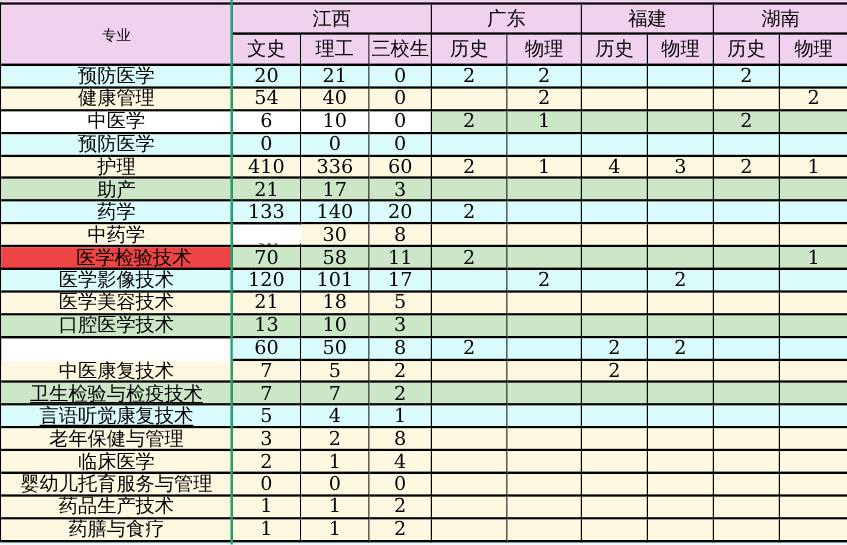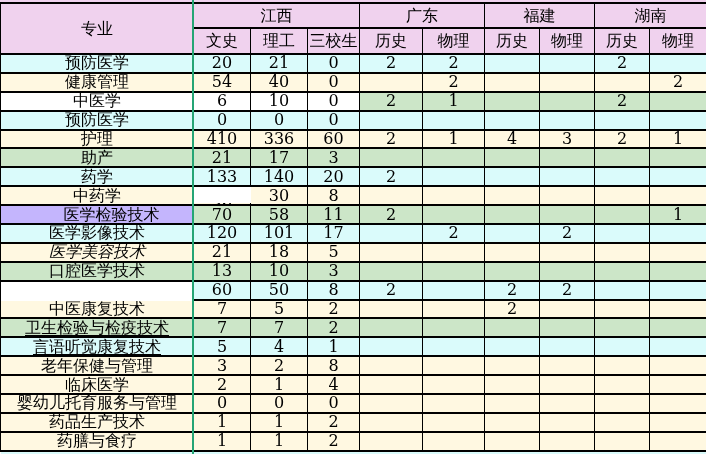--- a/index.html
+++ b/index.html
@@ -23,21 +23,21 @@
   }
   .cell{
     box-sizing:border-box;
     border-right:1px solid #000;
     border-bottom:2px solid #000;
     display:flex;align-items:center;justify-content:center;
     font-size:16px;line-height:1;
     overflow:hidden;white-space:nowrap;
   }
   .header-cell{background:var(--header-bg,#F0D2EE);}
-  .corner{font-size:16px;}
+  .corner{font-size:12px;}
   .underline{text-decoration:underline;text-underline-offset:2px;}
   .freeze-line{
     position:absolute;left:192px;top:0;
     width:2px;height:454px;
     background:var(--freeze-line,#25A575);
     z-index:3;
   }
 </style>
 </head>
 <body>
@@ -133,41 +133,41 @@
       <div class="cell label-cell" style="grid-area: 10 / 1; background: rgb(255, 248, 225);">中药学</div>
       <div class="cell value-cell" style="grid-area: 10 / 2; background: rgb(255, 248, 225); margin-top: 16px;">36</div>
       <div class="cell value-cell" style="grid-area: 10 / 3; background: rgb(255, 248, 225);">30</div>
       <div class="cell value-cell" style="grid-area: 10 / 4; background: rgb(255, 248, 225);">8</div>
       <div class="cell value-cell" style="grid-area: 10 / 5; background: rgb(255, 248, 225);"></div>
       <div class="cell value-cell" style="grid-area: 10 / 6; background: rgb(255, 248, 225);"></div>
       <div class="cell value-cell" style="grid-area: 10 / 7; background: rgb(255, 248, 225);"></div>
       <div class="cell value-cell" style="grid-area: 10 / 8; background: rgb(255, 248, 225);"></div>
       <div class="cell value-cell" style="grid-area: 10 / 9; background: rgb(255, 248, 225);"></div>
       <div class="cell value-cell" style="grid-area: 10 / 10; background: rgb(255, 248, 225);"></div>
-      <div class="cell label-cell" style="grid-area: 11 / 1; background: #c4b5fd; padding-left: 29px;">医学检验技术</div>
+      <div class="cell label-cell" style="grid-area: 11 / 1; background: #ef4444; padding-left: 29px;">医学检验技术</div>
       <div class="cell value-cell" style="grid-area: 11 / 2; background: rgb(204, 230, 200);">70</div>
       <div class="cell value-cell" style="grid-area: 11 / 3; background: rgb(204, 230, 200);">58</div>
       <div class="cell value-cell" style="grid-area: 11 / 4; background: rgb(204, 230, 200);">11</div>
       <div class="cell value-cell" style="grid-area: 11 / 5; background: rgb(204, 230, 200);">2</div>
       <div class="cell value-cell" style="grid-area: 11 / 6; background: rgb(204, 230, 200);"></div>
       <div class="cell value-cell" style="grid-area: 11 / 7; background: rgb(204, 230, 200);"></div>
       <div class="cell value-cell" style="grid-area: 11 / 8; background: rgb(204, 230, 200);"></div>
       <div class="cell value-cell" style="grid-area: 11 / 9; background: rgb(204, 230, 200);"></div>
       <div class="cell value-cell" style="grid-area: 11 / 10; background: rgb(204, 230, 200);">1</div>
       <div class="cell label-cell" style="grid-area: 12 / 1; background: rgb(218, 251, 251);">医学影像技术</div>
       <div class="cell value-cell" style="grid-area: 12 / 2; background: rgb(218, 251, 251);">120</div>
       <div class="cell value-cell" style="grid-area: 12 / 3; background: rgb(218, 251, 251);">101</div>
       <div class="cell value-cell" style="grid-area: 12 / 4; background: rgb(218, 251, 251);">17</div>
       <div class="cell value-cell" style="grid-area: 12 / 5; background: rgb(218, 251, 251);"></div>
       <div class="cell value-cell" style="grid-area: 12 / 6; background: rgb(218, 251, 251);">2</div>
       <div class="cell value-cell" style="grid-area: 12 / 7; background: rgb(218, 251, 251);"></div>
       <div class="cell value-cell" style="grid-area: 12 / 8; background: rgb(218, 251, 251);">2</div>
       <div class="cell value-cell" style="grid-area: 12 / 9; background: rgb(218, 251, 251);"></div>
       <div class="cell value-cell" style="grid-area: 12 / 10; background: rgb(218, 251, 251);"></div>
-      <div class="cell label-cell" style="grid-area: 13 / 1; background: rgb(255, 248, 225); font-style: italic;">医学美容技术</div>
+      <div class="cell label-cell" style="grid-area: 13 / 1; background: rgb(255, 248, 225);">医学美容技术</div>
       <div class="cell value-cell" style="grid-area: 13 / 2; background: rgb(255, 248, 225);">21</div>
       <div class="cell value-cell" style="grid-area: 13 / 3; background: rgb(255, 248, 225);">18</div>
       <div class="cell value-cell" style="grid-area: 13 / 4; background: rgb(255, 248, 225);">5</div>
       <div class="cell value-cell" style="grid-area: 13 / 5; background: rgb(255, 248, 225);"></div>
       <div class="cell value-cell" style="grid-area: 13 / 6; background: rgb(255, 248, 225);"></div>
       <div class="cell value-cell" style="grid-area: 13 / 7; background: rgb(255, 248, 225);"></div>
       <div class="cell value-cell" style="grid-area: 13 / 8; background: rgb(255, 248, 225);"></div>
       <div class="cell value-cell" style="grid-area: 13 / 9; background: rgb(255, 248, 225);"></div>
       <div class="cell value-cell" style="grid-area: 13 / 10; background: rgb(255, 248, 225);"></div>
       <div class="cell label-cell" style="grid-area: 14 / 1; background: rgb(204, 230, 200);">口腔医学技术</div>

